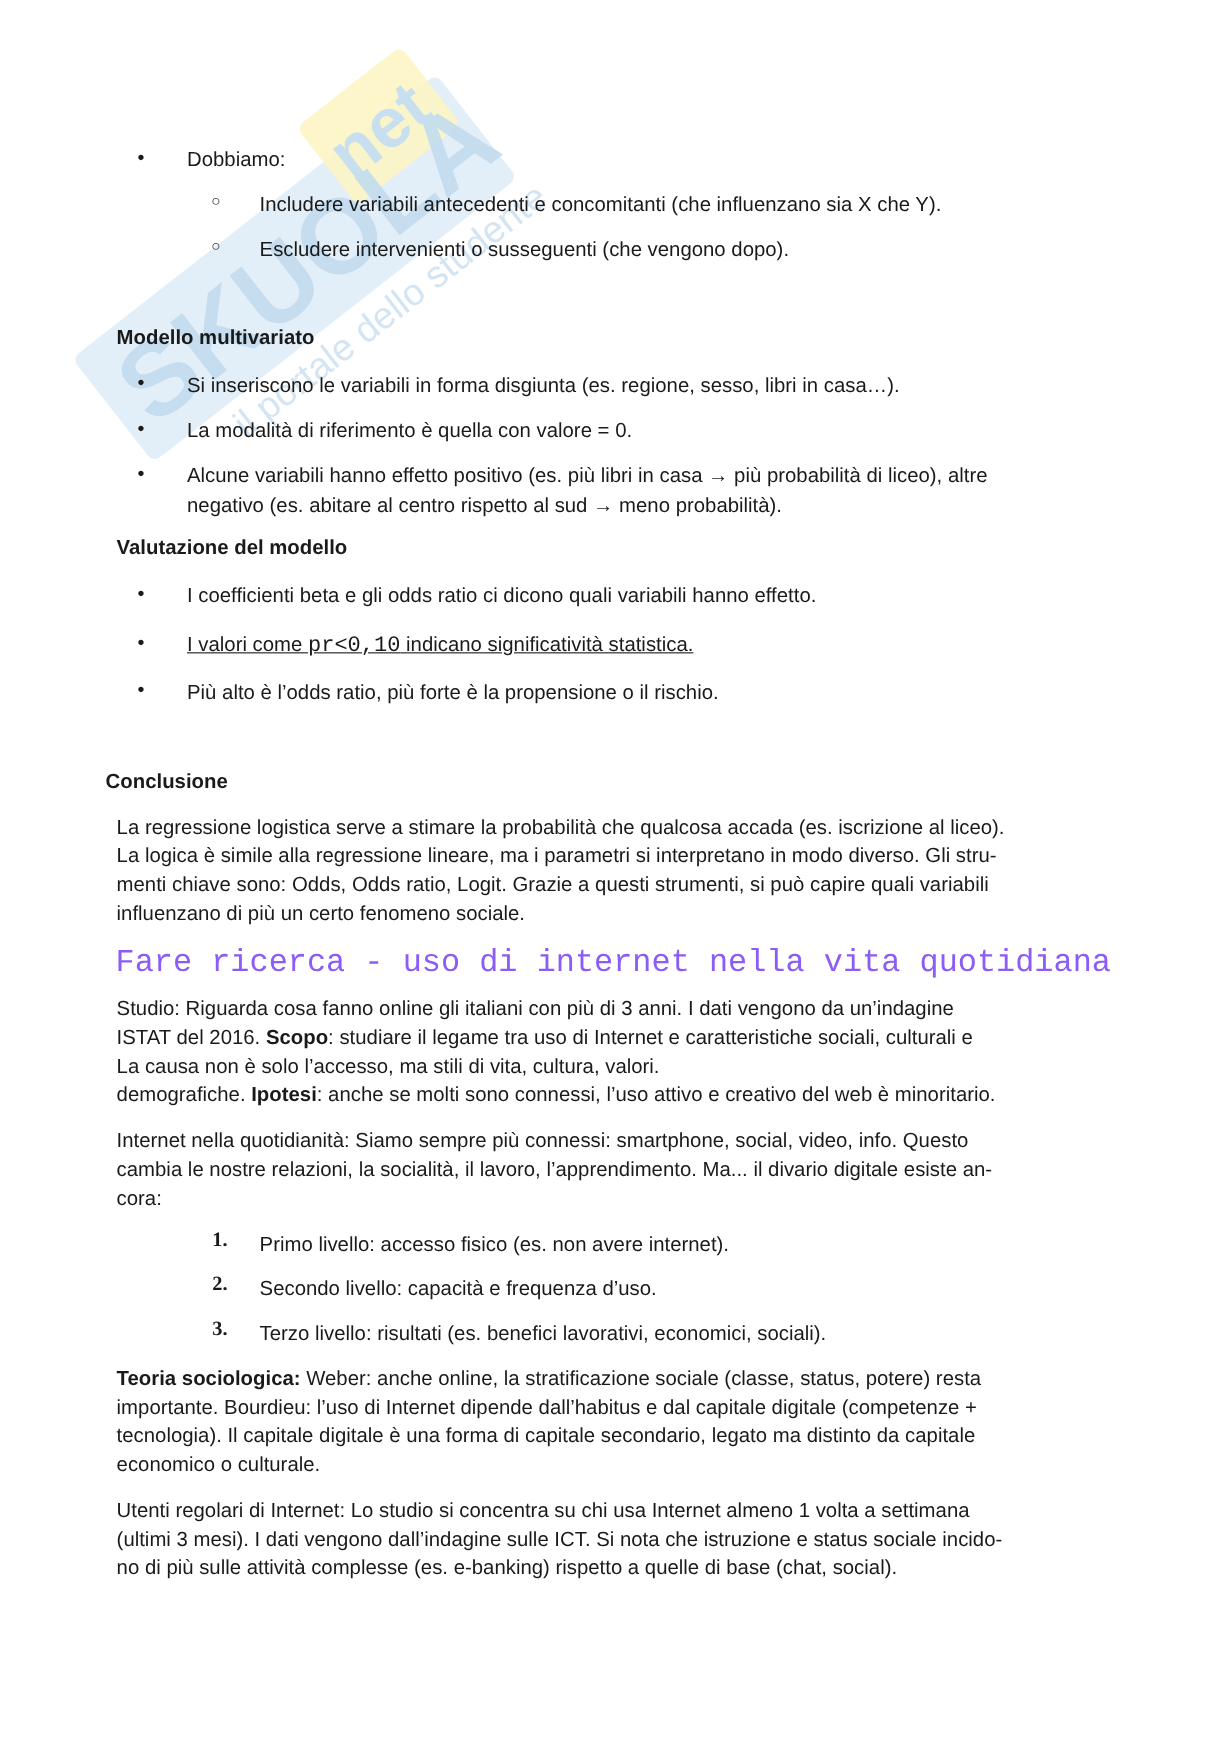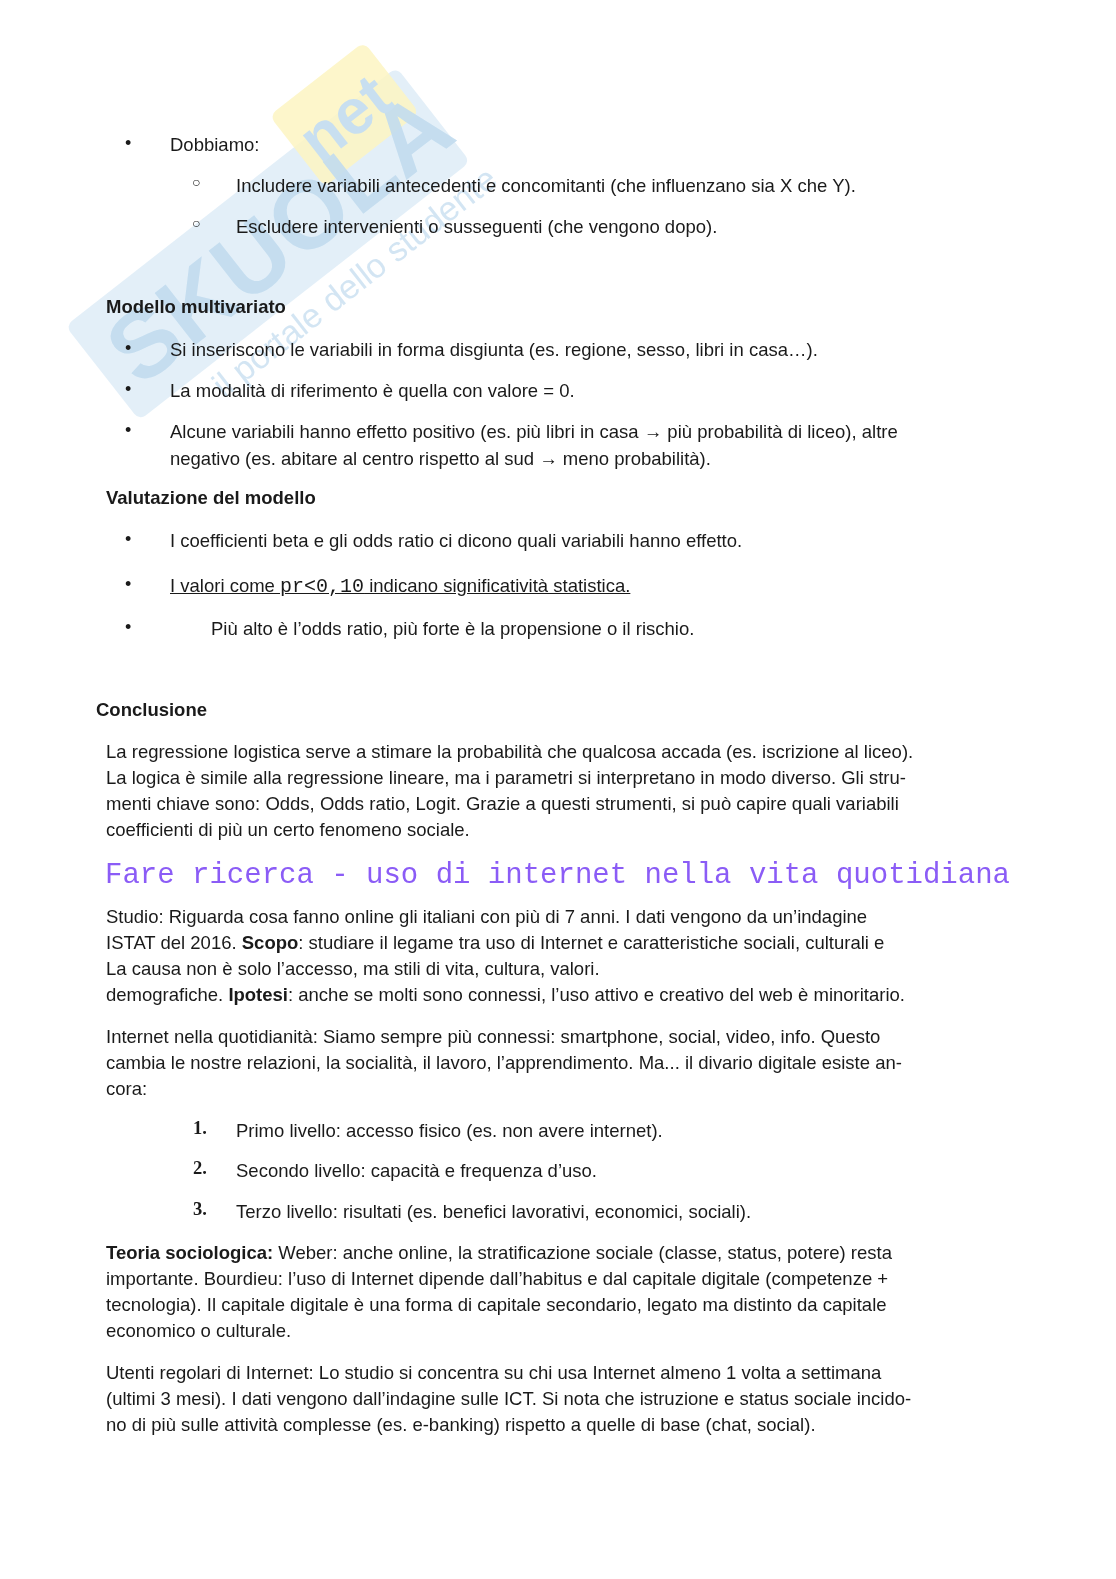--- a/index.html
+++ b/index.html
@@ -55,34 +55,34 @@
   <span class="abs txt" style="left:170px; top:419px;">Alcune variabili hanno effetto positivo (es. più libri in casa → più probabilità di liceo), altre</span>
   <span class="abs txt" style="left:170px; top:446px;">negativo (es. abitare al centro rispetto al sud → meno probabilità).</span>
 
   <span class="abs h-bold" style="left:106px; top:487px;text-align:right;">Valutazione del modello</span>
 
   <span class="bullet" style="left:125px; top:529px;">•</span>
   <span class="abs txt" style="left:170px; top:528px;">I coefficienti beta e gli odds ratio ci dicono quali variabili hanno effetto.</span>
   <span class="bullet" style="left:125px; top:574px;">•</span>
   <span class="abs txt" style="left:170px; top:573px;text-decoration:underline;"><span>I valori come </span><span class="mono">pr&lt;0,10</span><span> indicano significatività statistica.</span></span>
   <span class="bullet" style="left:125px; top:617px;">•</span>
-  <span class="abs txt" style="left:170px; top:616px;margin-left:41px;">Più alto è l’odds ratio, più forte è la propensione o il rischio.</span>
+  <span class="abs txt" style="left:170px; top:616px;">Più alto è l’odds ratio, più forte è la propensione o il rischio.</span>
 
   <span class="abs h-bold" style="left:96px; top:699px;">Conclusione</span>
   <div class="para" style="top:739px;">
     <div>La regressione logistica serve a stimare la probabilità che qualcosa accada (es. iscrizione al liceo).</div>
     <div>La logica è simile alla regressione lineare, ma i parametri si interpretano in modo diverso. Gli stru-</div>
     <div>menti chiave sono: Odds, Odds ratio, Logit. Grazie a questi strumenti, si può capire quali variabili</div>
-    <div>coefficienti di più un certo fenomeno sociale.</div>
+    <div>influenzano di più un certo fenomeno sociale.</div>
   </div>
 
   <span class="abs h1" style="left:105px; top:859px;">Fare ricerca - uso di internet nella vita quotidiana</span>
 
   <div class="para" style="top:904px;">
-    <div>Studio: Riguarda cosa fanno online gli italiani con più di 7 anni. I dati vengono da un’indagine</div>
+    <div>Studio: Riguarda cosa fanno online gli italiani con più di 3 anni. I dati vengono da un’indagine</div>
     <div><span>ISTAT del 2016. </span><b>Scopo</b><span>: studiare il legame tra uso di Internet e caratteristiche sociali, culturali e</span></div>
     <div>La causa non è solo l’accesso, ma stili di vita, cultura, valori.</div>
     <div><span>demografiche. </span><b>Ipotesi</b><span>: anche se molti sono connessi, l’uso attivo e creativo del web è minoritario.</span></div>
   </div>
 
   <div class="para" style="top:1024px;">
     <div>Internet nella quotidianità: Siamo sempre più connessi: smartphone, social, video, info. Questo</div>
     <div>cambia le nostre relazioni, la socialità, il lavoro, l’apprendimento. Ma... il divario digitale esiste an-</div>
     <div>cora:</div>
   </div>

